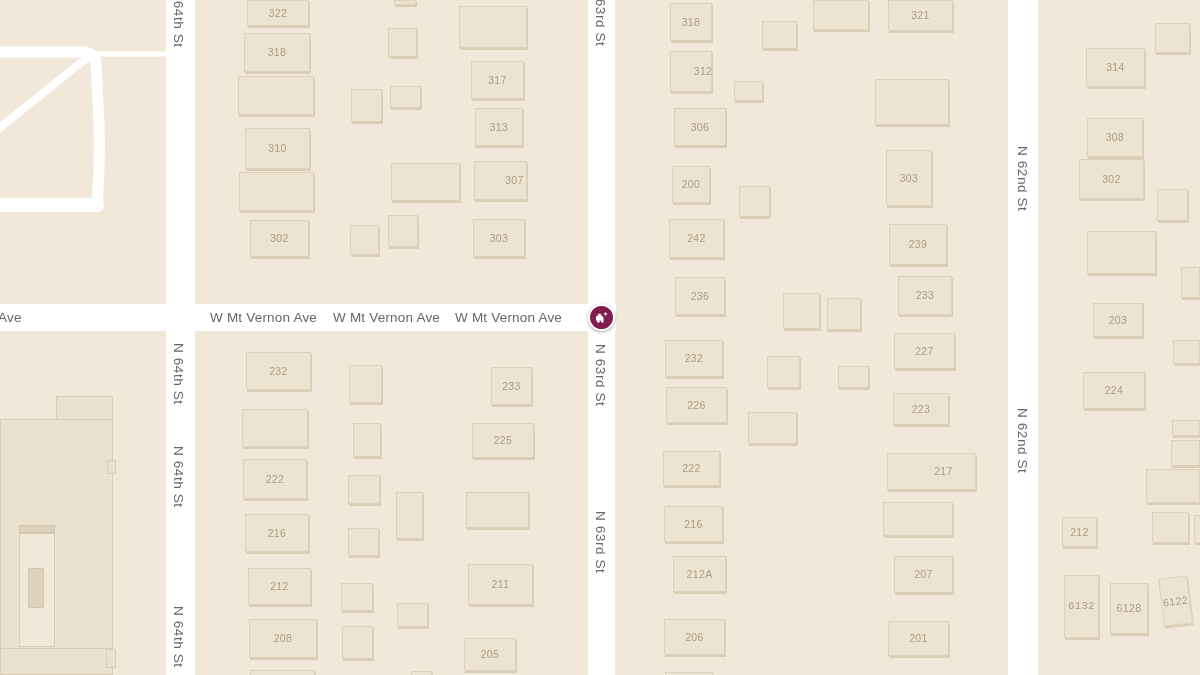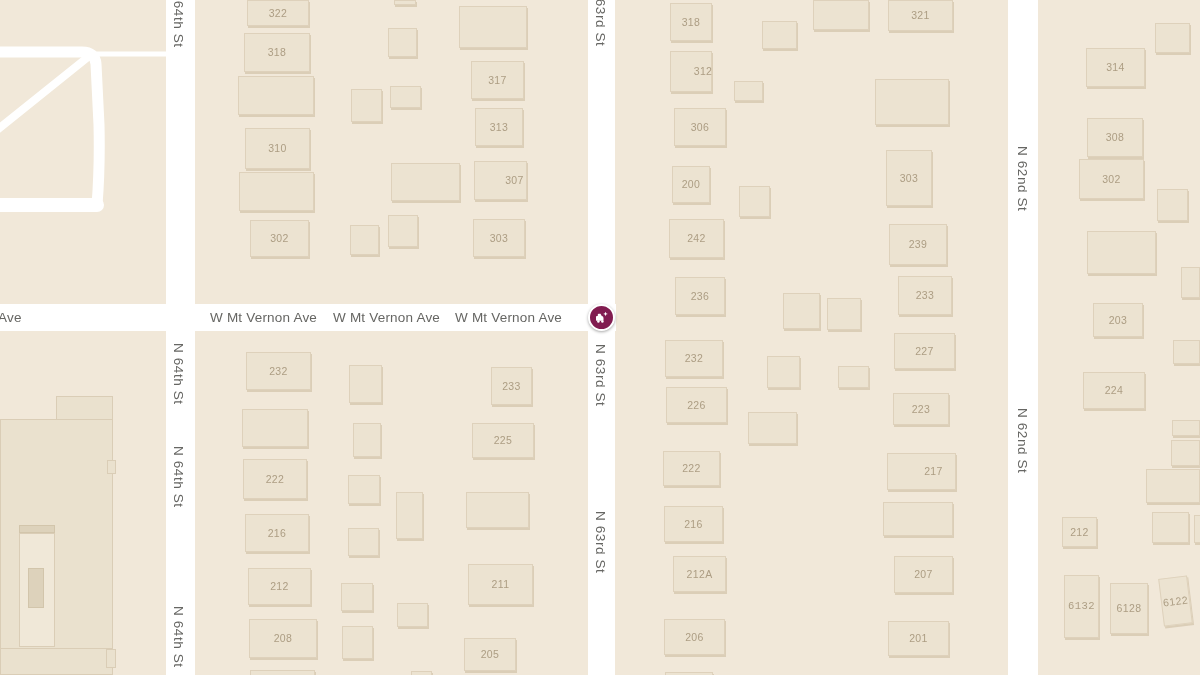--- a/index.html
+++ b/index.html
@@ -200,21 +200,21 @@
       <div class="bldg" style="left: 827px; top: 298px; width: 34px; height: 32px;"></div>
       <div class="bldg" style="left: 767px; top: 356px; width: 33px; height: 32px;"></div>
       <div class="bldg" style="left: 838px; top: 366px; width: 31px; height: 22px;"></div>
       <div class="bldg" style="left: 748px; top: 412px; width: 49px; height: 32px;"></div>
       <div class="bldg" style="left: 894px; top: 333px; width: 61px; height: 36px;">
         <span class="num">227</span>
       </div>
       <div class="bldg" style="left: 893px; top: 393px; width: 56px; height: 32px;">
         <span class="num">223</span>
       </div>
-      <div class="bldg" style="left: 887px; top: 453px; width: 69px; height: 37px; padding-left: 24px;">
+      <div class="bldg" style="left: 887px; top: 453px; width: 89px; height: 37px; padding-left: 24px;">
         <span class="num">217</span>
       </div>
       <div class="bldg" style="left: 883px; top: 502px; width: 70px; height: 34px;"></div>
       <div class="bldg" style="left: 894px; top: 556px; width: 59px; height: 37px; align-items: center;">
         <span class="num">207</span>
       </div>
       <div class="bldg" style="left: 888px; top: 621px; width: 61px; height: 35px;">
         <span class="num">201</span>
       </div>
       <div class="bldg" style="left: 1155px; top: 23px; width: 35px; height: 30px;"></div>

